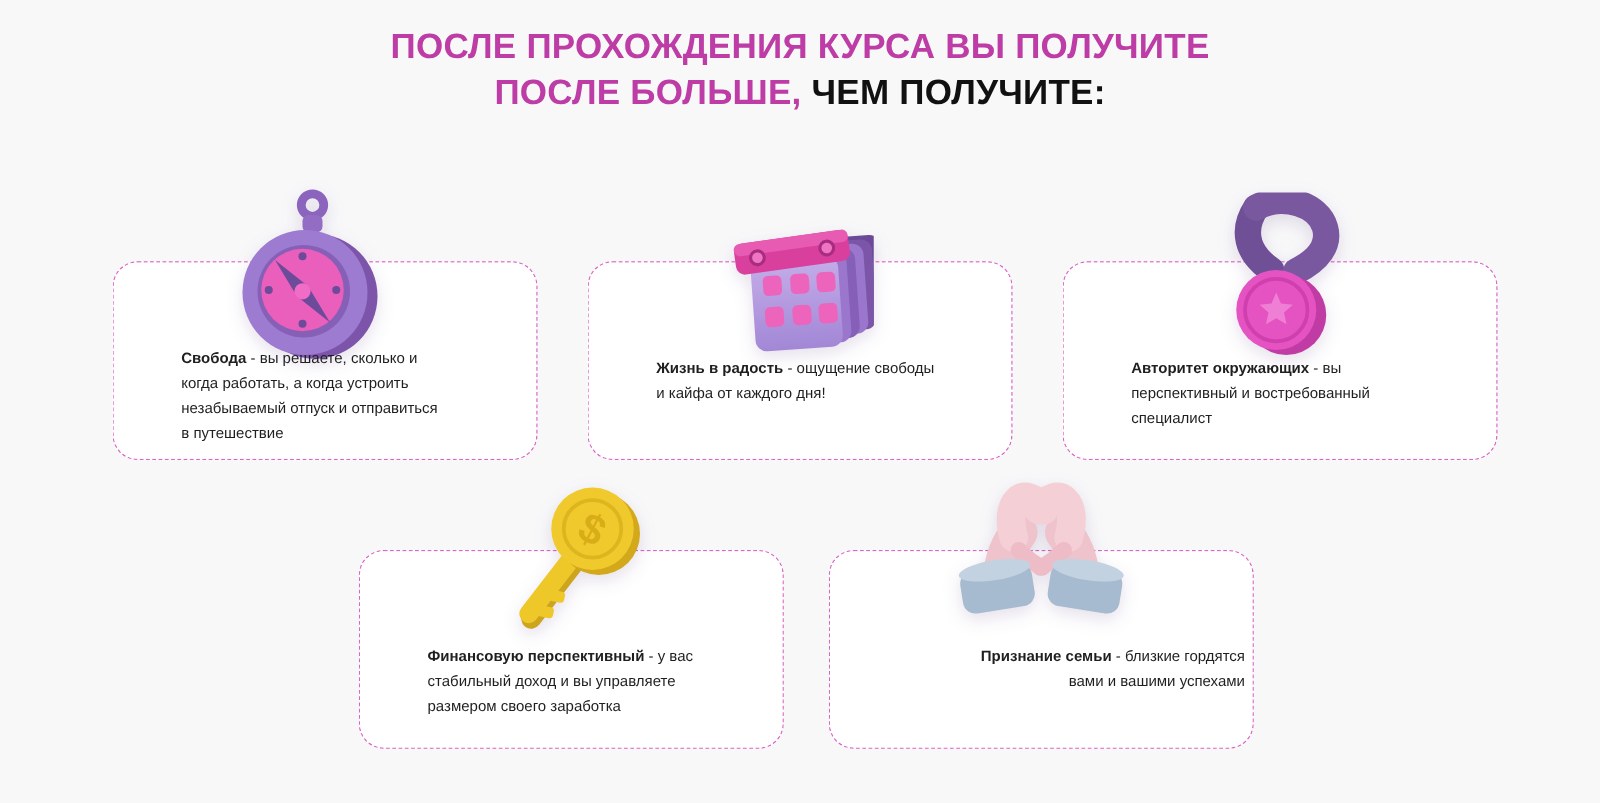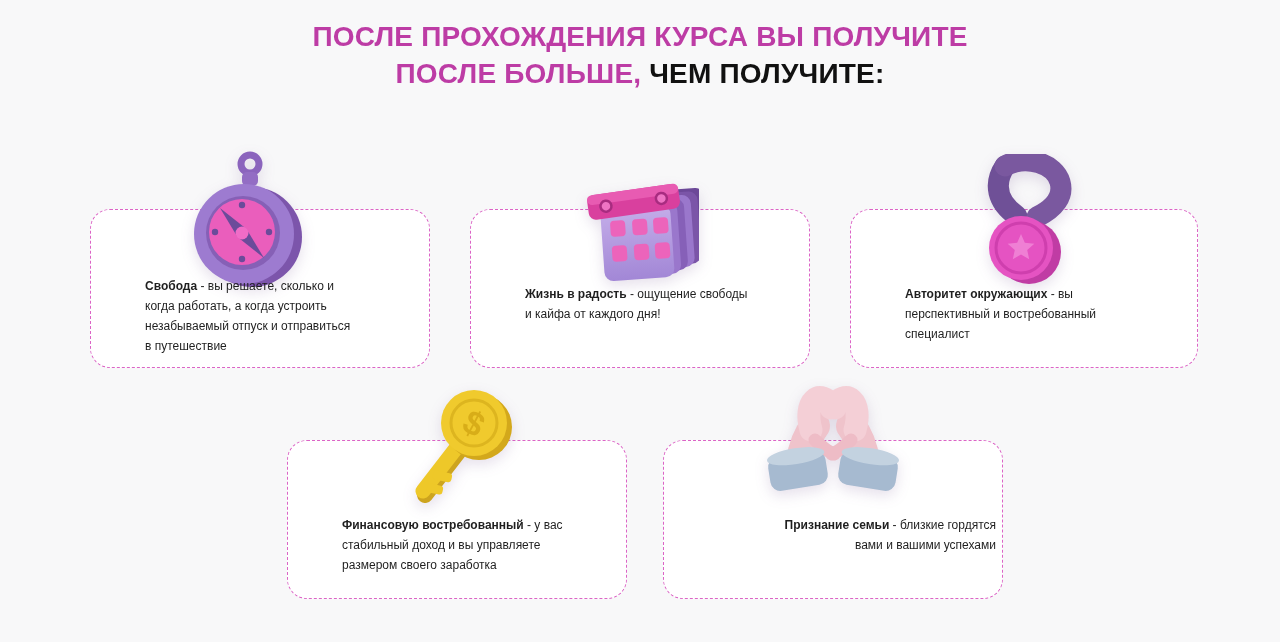--- a/index.html
+++ b/index.html
@@ -161,21 +161,21 @@
       <path d="M70 64 L36 108" fill="none" stroke="#eec829" stroke-width="15" stroke-linecap="round"></path>
       <rect x="47" y="87" width="19" height="9" rx="3" fill="#eec829" transform="rotate(12 47 87)"></rect>
       <rect x="41" y="100" width="16" height="9" rx="3" fill="#eec829" transform="rotate(12 41 100)"></rect>
       <circle cx="92" cy="44" r="33" fill="#d3a81b"></circle>
       <circle cx="87" cy="40" r="33" fill="#f0ca2d"></circle>
       <circle cx="87" cy="40" r="23" fill="none" stroke="#ddb51f" stroke-width="3"></circle>
       <text x="87" y="52" font-size="34" font-weight="bold" fill="#d8ad18" text-anchor="middle" transform="rotate(28 87 40)" font-family="Liberation Sans, sans-serif">$</text>
     </svg>
   </div>
   <div class="card-text">
-    <span class="lead">Финансовую востребованный</span><span class="rest"> - у вас
+    <span class="lead">Финансовую перспективный</span><span class="rest"> - у вас
 стабильный доход и вы управляете
 размером своего заработка</span>
   </div>
 </div>
 
 <div class="card" id="card-family">
   <div class="icon-wrap">
     <svg width="176" height="115" viewBox="0 0 176 115" xmlns="http://www.w3.org/2000/svg">
       <path d="M56 84 C58 68 62 58 70 48" fill="none" stroke="#efc3cb" stroke-width="30" stroke-linecap="round"></path>
       <path d="M120 84 C118 68 114 58 106 48" fill="none" stroke="#efc3cb" stroke-width="30" stroke-linecap="round"></path>

